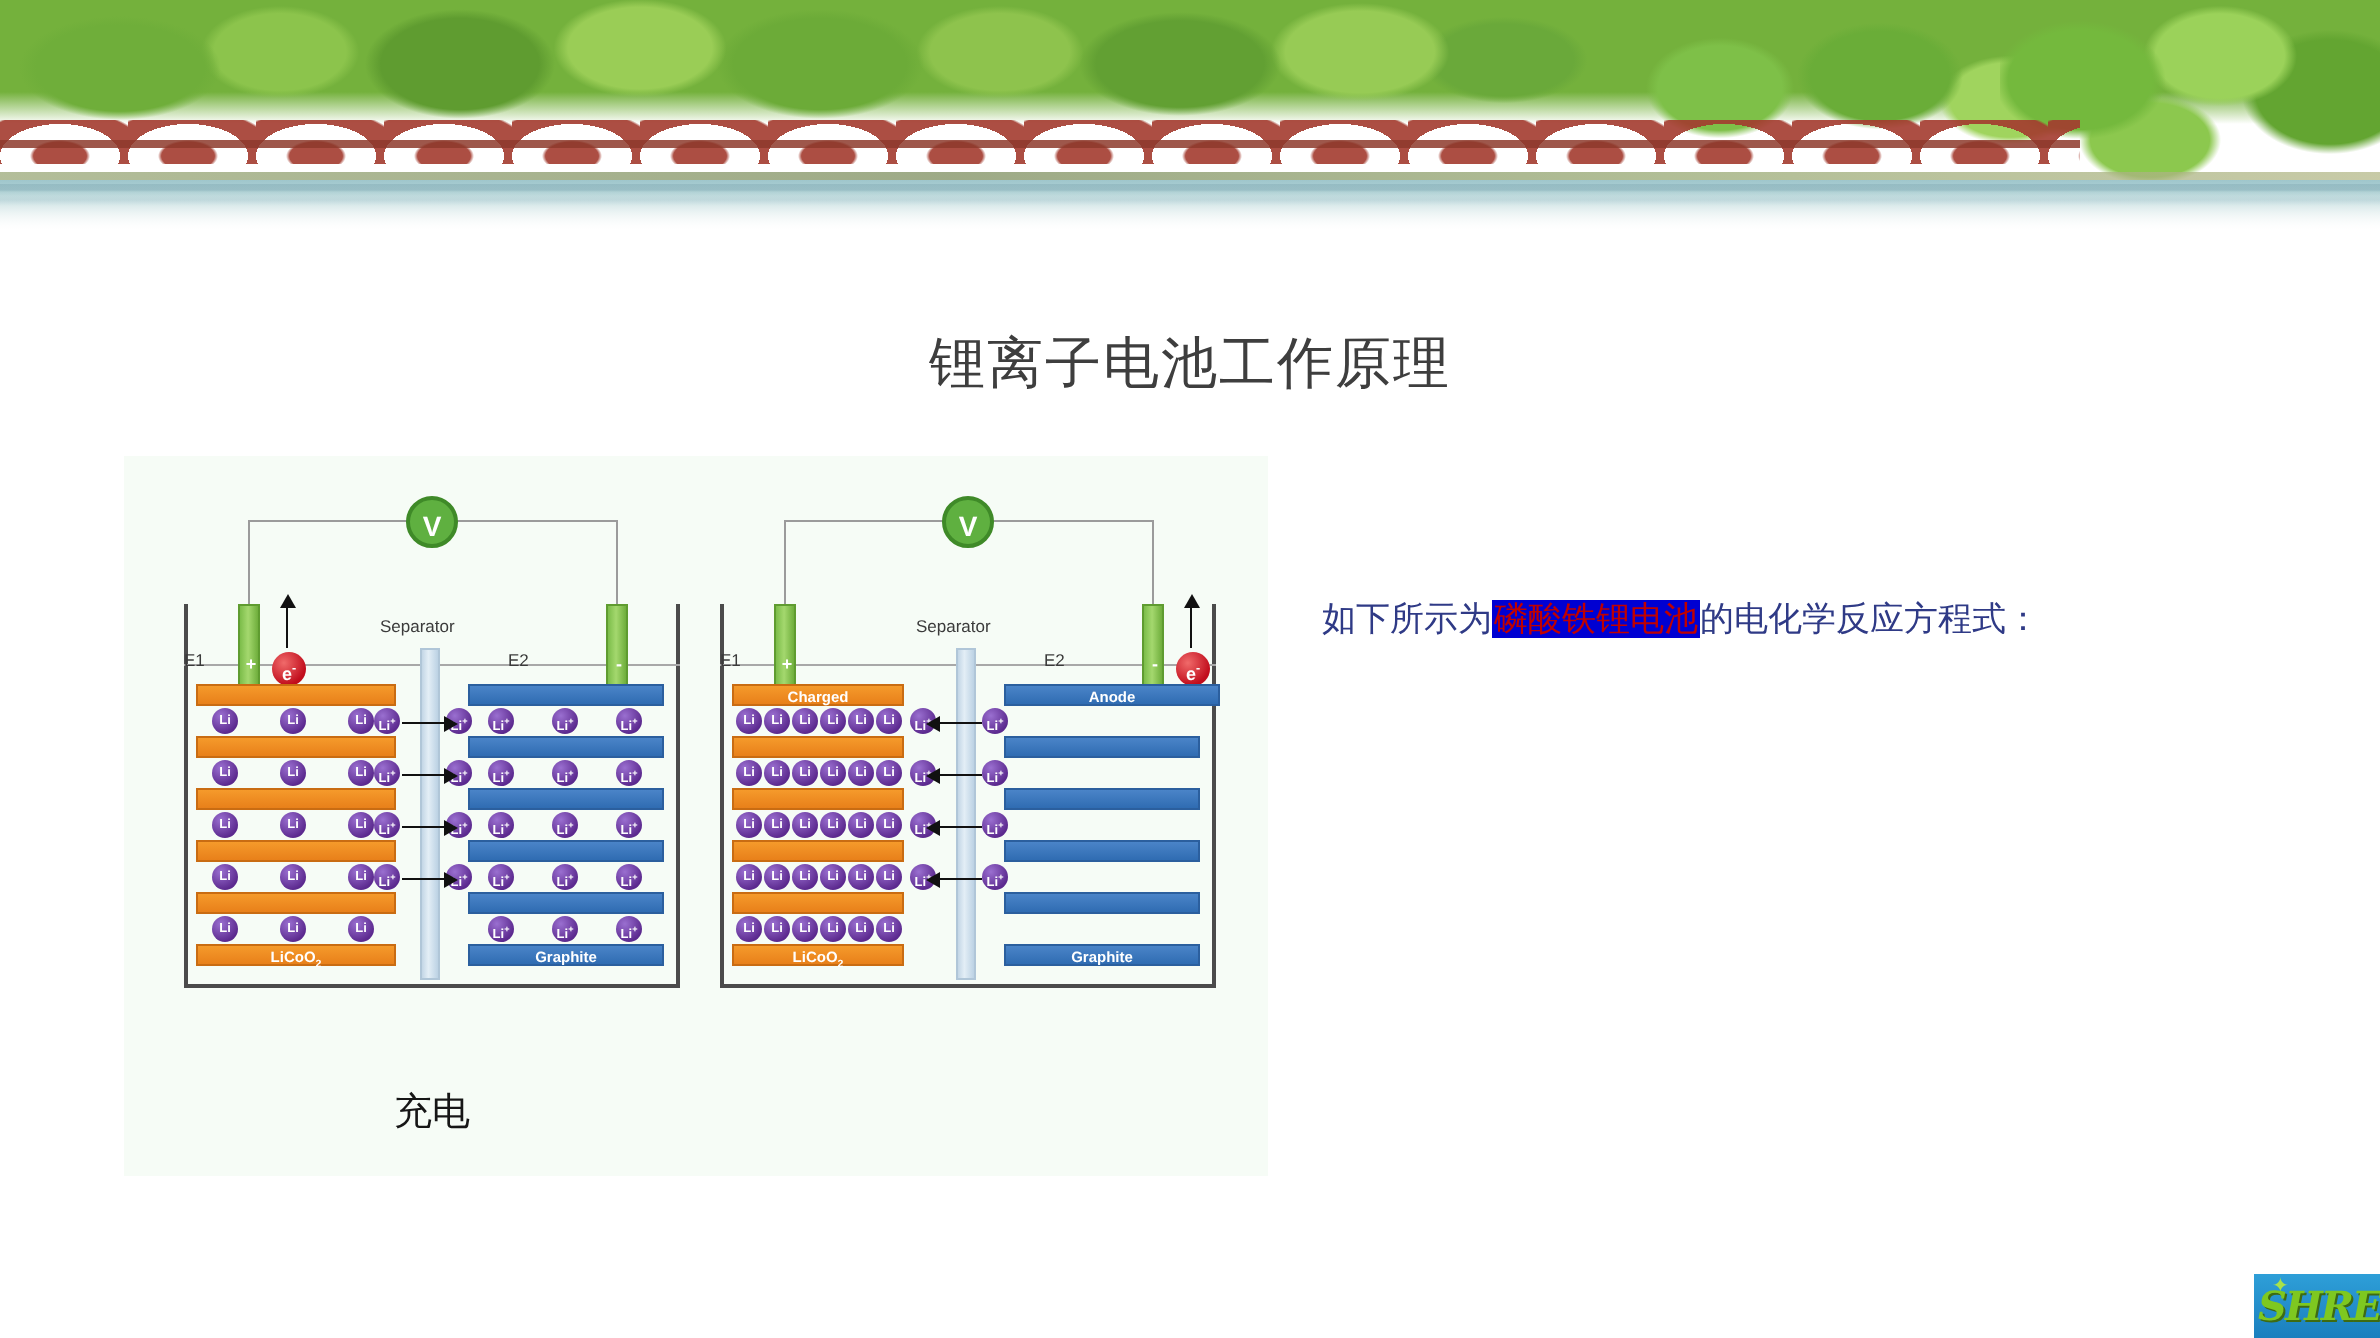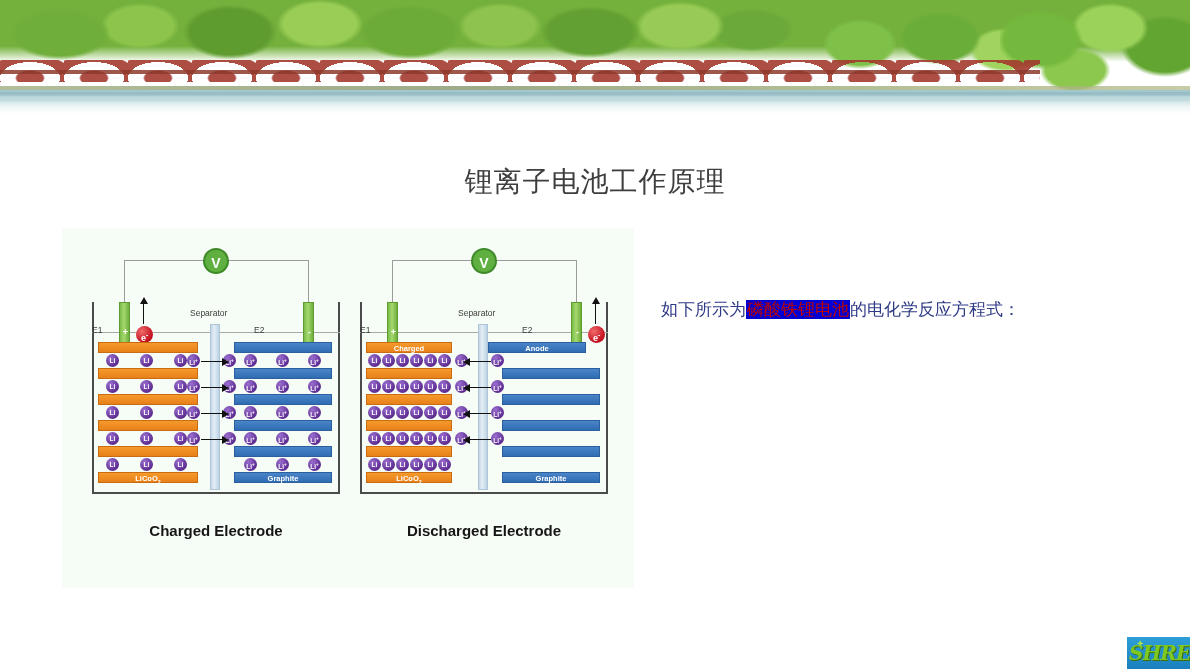--- a/index.html
+++ b/index.html
@@ -474,21 +474,21 @@
       <div class="li" style="left:192px; top:160px;">Li<sup>+</sup></div>
       <div class="li" style="left:224px; top:160px;">Li<sup>+</sup></div>
       <div class="li" style="left:160px; top:186px;">Li<sup>+</sup></div>
       <div class="li" style="left:192px; top:186px;">Li<sup>+</sup></div>
       <div class="li" style="left:224px; top:186px;">Li<sup>+</sup></div>
       <div class="li" style="left:160px; top:212px;">Li<sup>+</sup></div>
       <div class="li" style="left:192px; top:212px;">Li<sup>+</sup></div>
       <div class="li" style="left:224px; top:212px;">Li<sup>+</sup></div>
     </div>
 
-    <div class="cell-caption-en">Charged Electrode</div>
+    <div class="cell-caption-cn">充电</div>
   </div>
 
   <div class="cell right">
     <div class="wire-h" style="left:40px; width:184px;"></div>
     <div class="wire-v" style="left:40px; top:14px; height:44px;"></div>
     <div class="wire-v" style="left:224px; top:14px; height:44px;"></div>
     <div class="voltmeter" style="left:119px;">V</div>
 
     <div class="beaker"></div>
     <div class="electrolyte-line"></div>
@@ -561,33 +561,32 @@
       <div class="ion-arrow left" style="left:117px; top:141px; width:22px;"></div>
       <div class="li" style="left:103px; top:160px;">Li<sup>+</sup></div>
       <div class="li" style="left:139px; top:160px;">Li<sup>+</sup></div>
       <div class="ion-arrow left" style="left:117px; top:167px; width:22px;"></div>
       <div class="li" style="left:103px; top:186px;">Li<sup>+</sup></div>
       <div class="li" style="left:139px; top:186px;">Li<sup>+</sup></div>
       <div class="ion-arrow left" style="left:117px; top:193px; width:22px;"></div>
     </div>
 
     <div class="stack">
-      <div class="bar blue" style="left:136px; top:96px; width:98px;">
+      <div class="bar blue" style="left:150px; top:96px; width:108px;">
         <span class="bar-label">Anode</span>
       </div>
       <div class="bar blue" style="left:150px; top:122px; width:98px;"></div>
       <div class="bar blue" style="left:150px; top:148px; width:98px;"></div>
       <div class="bar blue" style="left:150px; top:174px; width:98px;"></div>
       <div class="bar blue" style="left:150px; top:200px; width:98px;"></div>
       <div class="bar blue" style="left:150px; top:226px; width:98px;">
         <span class="bar-label">Graphite</span>
       </div>
     </div>
 
-    <div class="cell-caption-en">Discharged Electrode</div>
   </div>
 </div>
 
 <div class="text-block">
   <div class="text-line">
     <span>如下所示为</span><span class="hl">磷酸铁锂电池</span><span>的电化学反应方程式：</span>
   </div>
 </div>
 
 <div class="logo">

